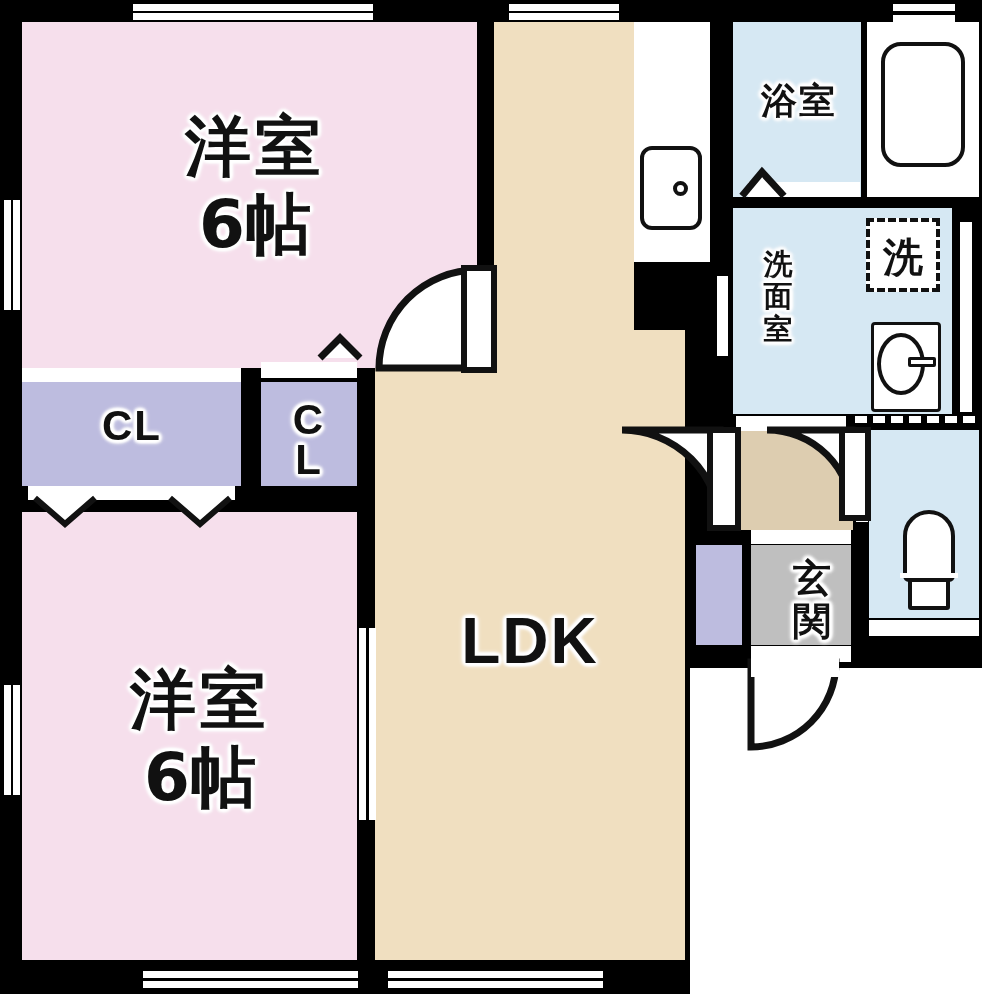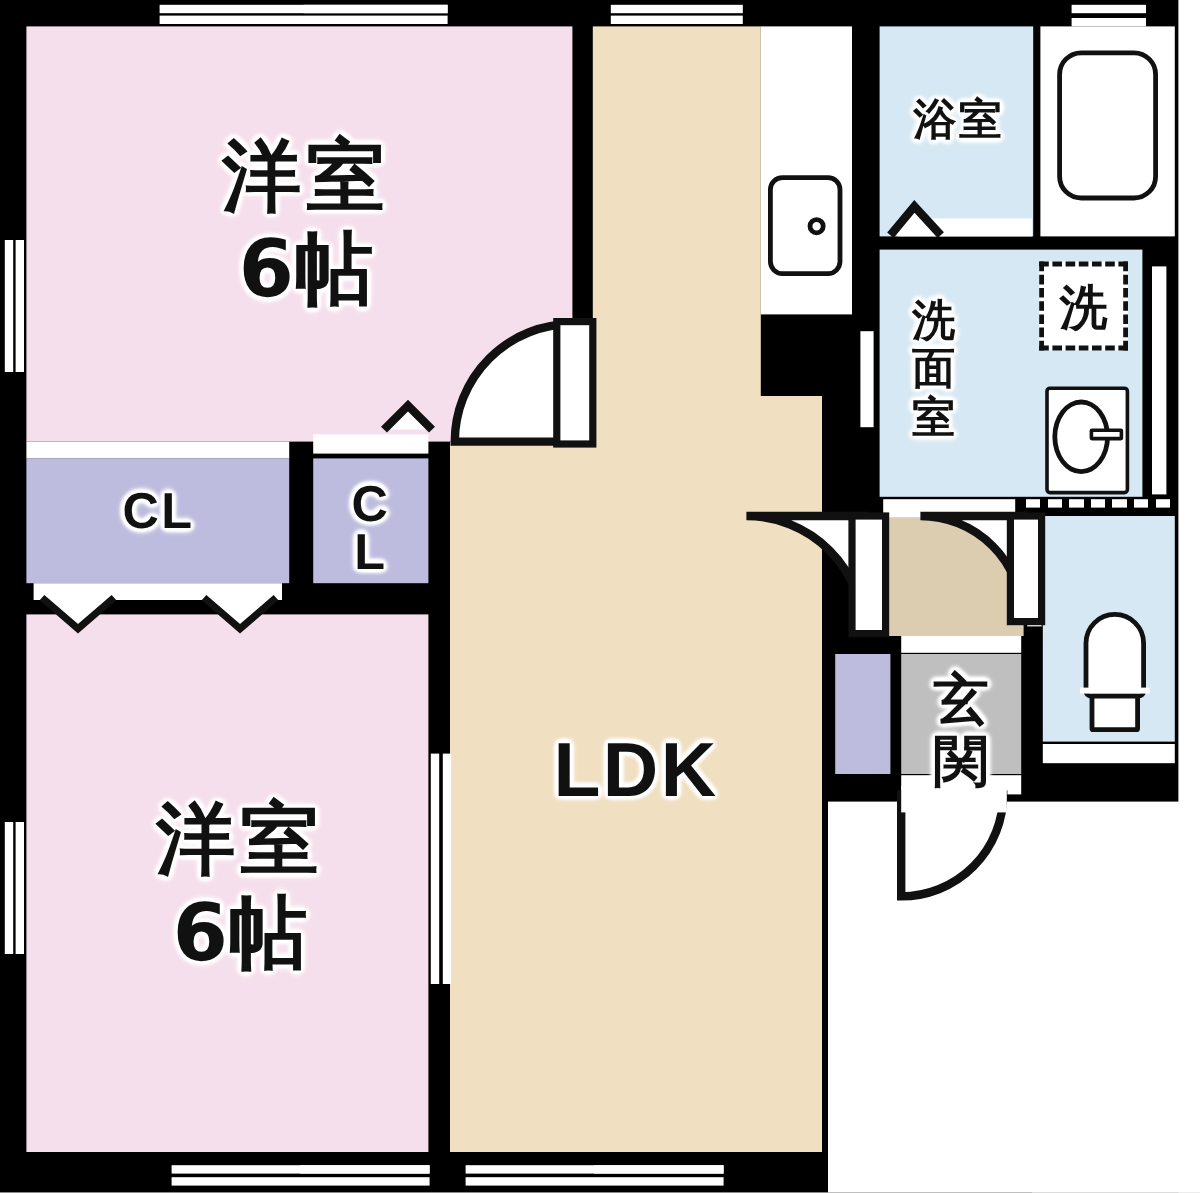--- a/index.html
+++ b/index.html
@@ -183,24 +183,24 @@
   <div class="lbl lbl-jp" style="left:130px;top:112px;width:250px;font-size:66px;letter-spacing:4px;">洋室</div>
   <div class="lbl lbl-jp" style="left:130px;top:190px;width:250px;font-size:66px;letter-spacing:0px;">6帖</div>
 
   <div class="lbl lbl-jp" style="left:75px;top:665px;width:250px;font-size:66px;letter-spacing:4px;">洋室</div>
   <div class="lbl lbl-jp" style="left:75px;top:743px;width:250px;font-size:66px;letter-spacing:0px;">6帖</div>
 
   <div class="lbl lbl-jp" style="left:743px;top:82px;width:112px;font-size:36px;letter-spacing:2px;">浴室</div>
 
   <div class="lbl lbl-lat" style="left:420px;top:608px;width:220px;font-size:64px;letter-spacing:2px;">LDK</div>
 
-  <div class="lbl lbl-jp" style="left:757px;top:248px;width:42px;font-size:36px;line-height:1.12;word-break:break-all;white-space:normal;">洗面室</div>
+  <div class="lbl lbl-jp" style="left:757px;top:248px;width:42px;font-size:29px;line-height:1.12;word-break:break-all;white-space:normal;">洗面室</div>
 
   <div class="lbl lbl-jp" style="left:874px;top:236px;width:58px;font-size:40px;">洗</div>
 
-  <div class="lbl lbl-jp" style="left:771px;top:557px;width:60px;font-size:46px;line-height:1.12;word-break:break-all;white-space:normal;">玄関</div>
+  <div class="lbl lbl-jp" style="left:771px;top:557px;width:60px;font-size:38px;line-height:1.12;word-break:break-all;white-space:normal;text-align:right;">玄関</div>
 
   <div class="lbl lbl-lat" style="left:62px;top:404px;width:140px;font-size:42px;letter-spacing:2px;">CL</div>
 
   <div class="lbl lbl-lat" style="left:280px;top:398px;width:56px;font-size:42px;">C</div>
   <div class="lbl lbl-lat" style="left:280px;top:438px;width:56px;font-size:42px;">L</div>
 
 </div>
 
 </body></html>

